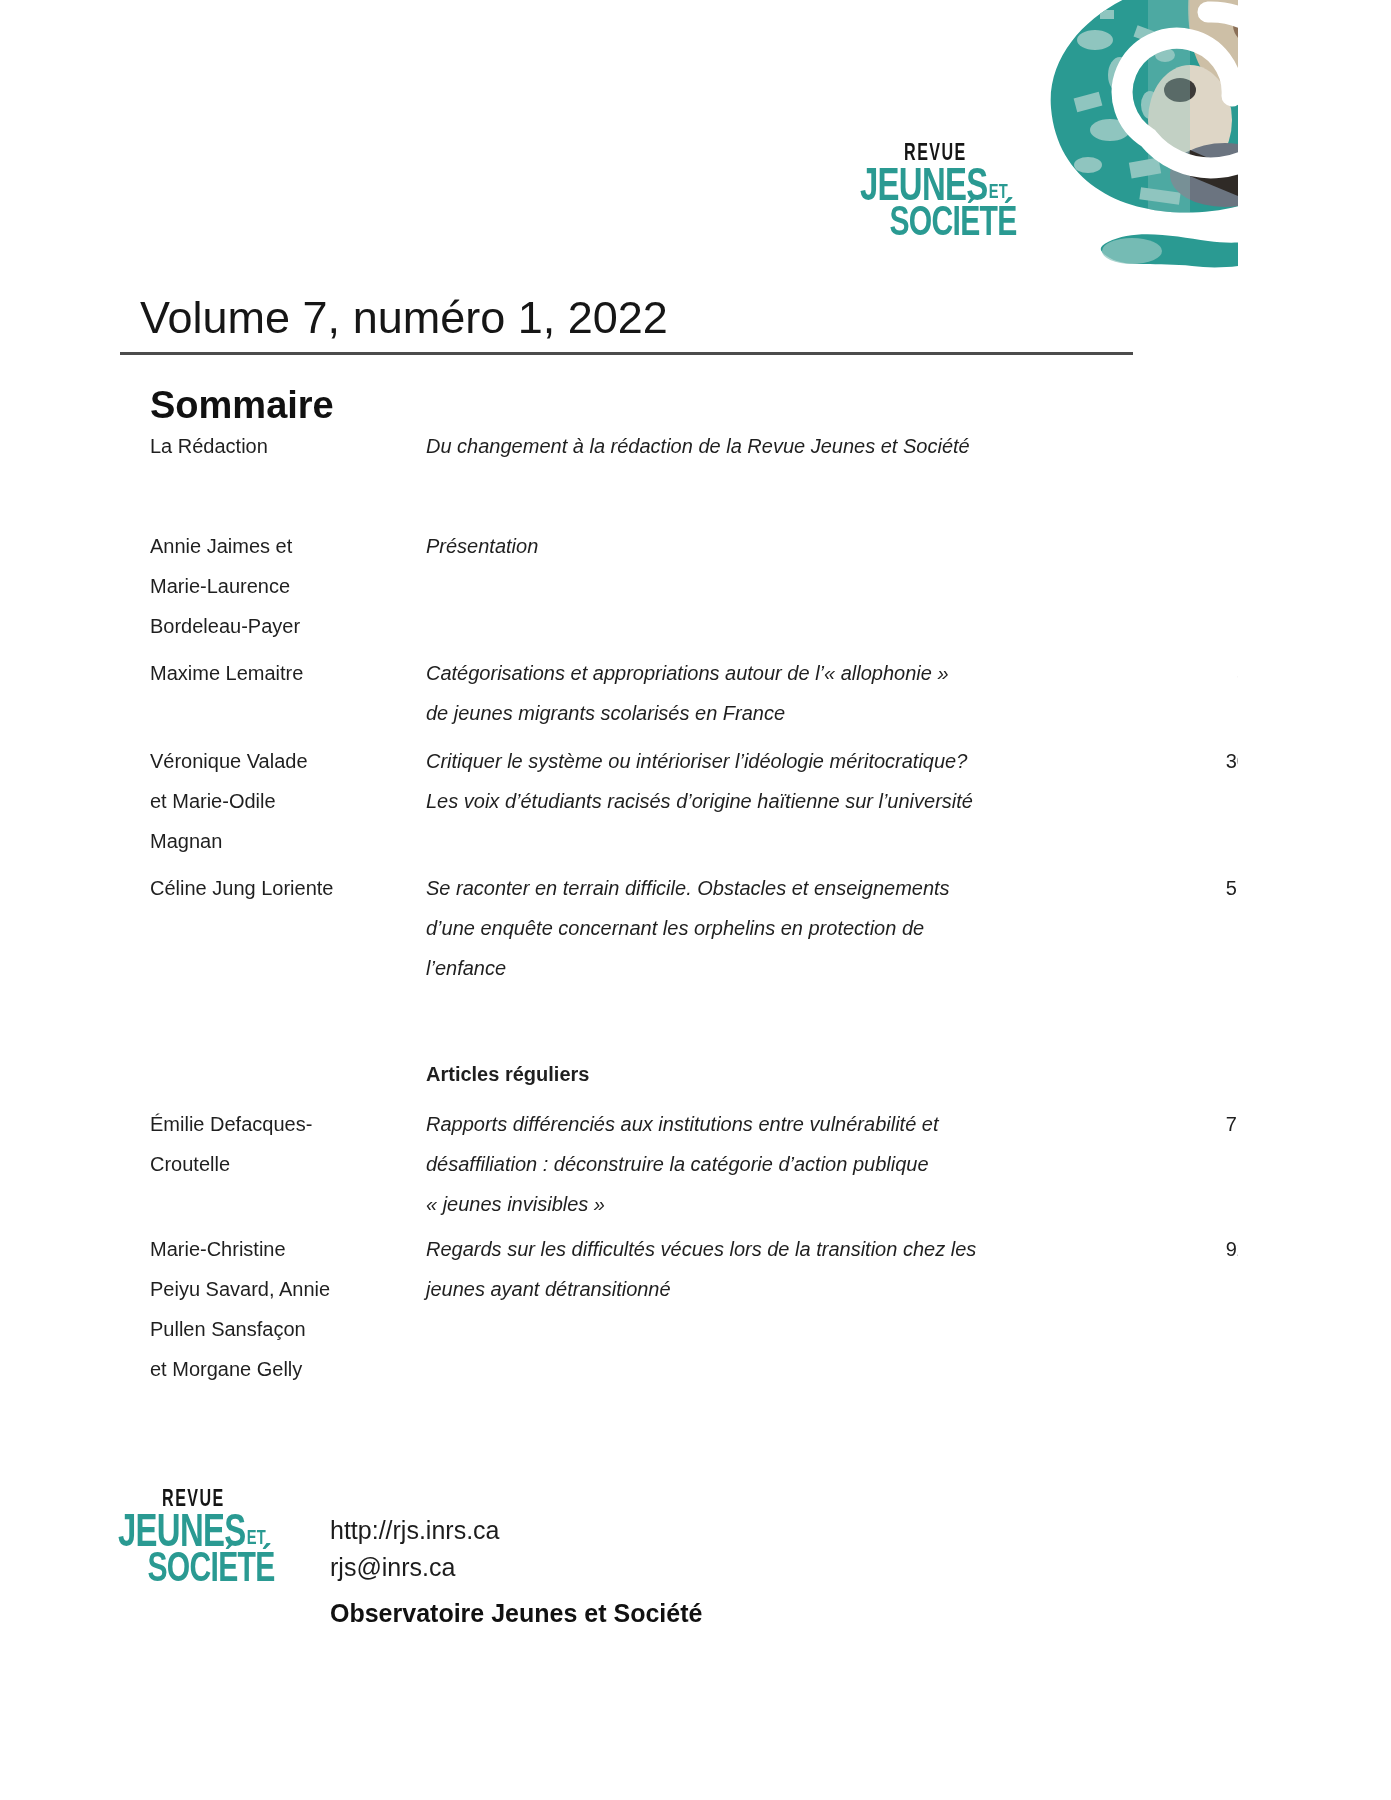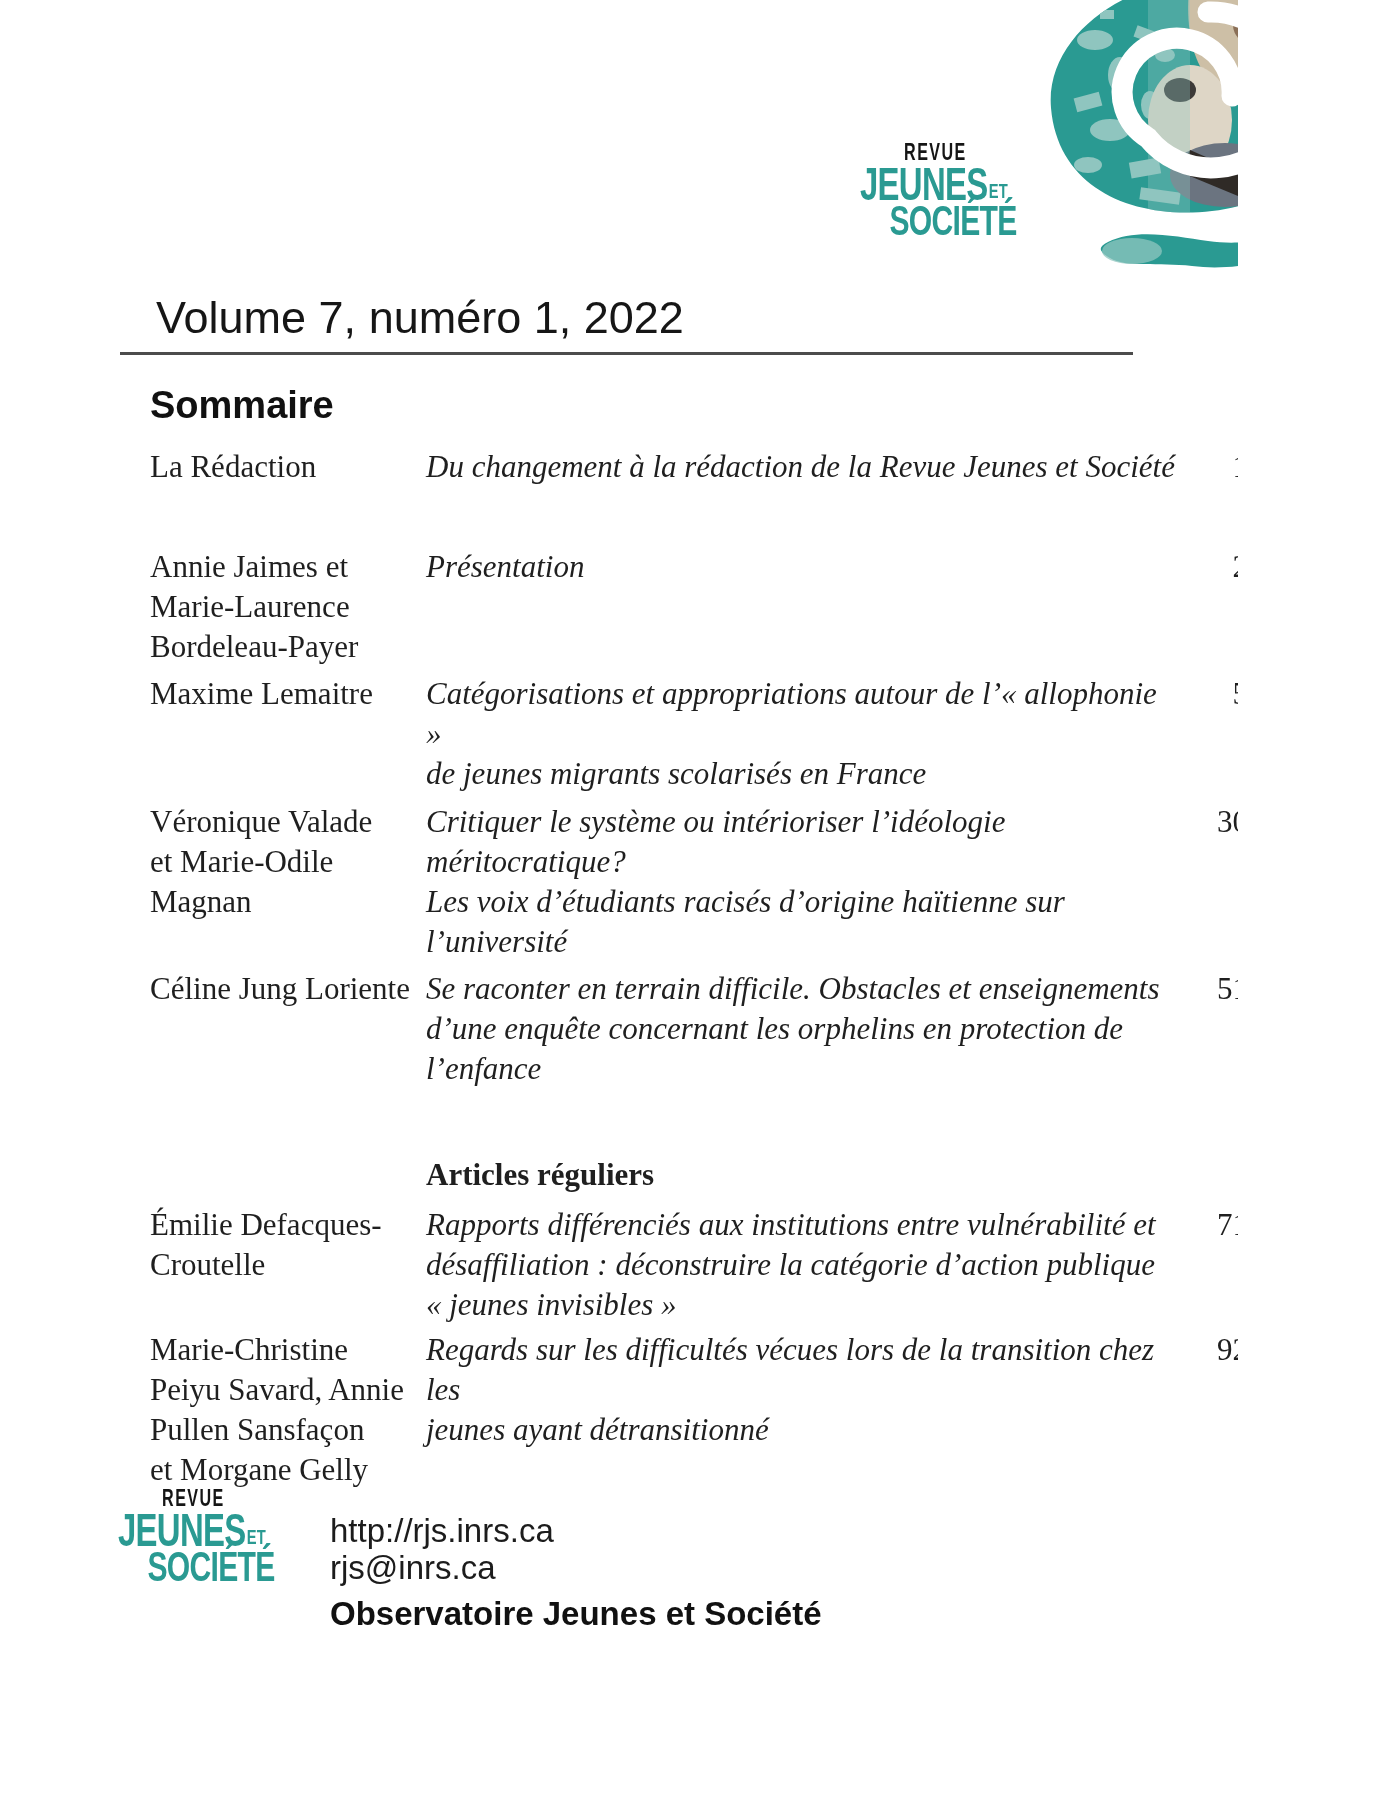--- a/index.html
+++ b/index.html
@@ -34,56 +34,56 @@
   .l-revue{color:#151515;font-size:23px;letter-spacing:2px;margin-left:63px;}
   .l-row{display:block;}
   .l-jeunes{color:var(--teal);font-size:47px;letter-spacing:-1px;}
   .l-et{color:var(--teal);font-size:21px;position:relative;top:-2px;left:2px;}
   .l-societe{display:block;color:var(--teal);font-size:43px;letter-spacing:-1px;margin-left:42px;margin-top:-4px;}
   .top-logo{position:absolute;left:860px;top:142px;}
   .footer-logo{position:absolute;left:118px;top:1488px;}
 
   
   .volume-title{
-    position:absolute;left:156px;top:292px;
+    position:absolute;left:140px;top:292px;
     font-size:45px;font-weight:400;color:#161616;
     letter-spacing:0px;
     text-align:right;
   }
   .title-rule{
     position:absolute;left:120px;right:105px;top:352px;
     height:3px;background:var(--rule);
   }
   .toc-heading{
     position:absolute;left:150px;top:384px;
     font-size:38px;font-weight:bold;color:#111;
   }
 
   
   .toc{
-    position:absolute;left:150px;top:447px;width:1098px;
-    font-size:31px;line-height:40px;font-family:Liberation Serif, serif;
+    position:absolute;left:150px;top:426px;width:1098px;
+    font-size:20px;line-height:40px;
   }
   .toc-row{display:grid;grid-template-columns:276px 1fr 70px;}
   .cell-author{padding-right:16px;white-space:pre-line;}
   .cell-title{white-space:pre-line;font-style:italic;}
   .cell-title .sec-label{font-style:normal;font-weight:bold;}
   .cell-title .sec-title{font-style:italic;font-weight:bold;}
   .cell-title .sec-plain{font-style:normal;font-weight:bold;}
   .cell-page{text-align:right;font-style:normal;}
   .mb-a{margin-bottom:60px;}
   .mb-b{margin-bottom:15px;}
   .mb-c{margin-bottom:7px;}
   .mb-d{margin-bottom:8px;}
   .mb-e{margin-bottom:26px;}
   .mb-f{margin-bottom:10px;}
   .mb-g{margin-bottom:5px;}
 
   
-  .footer-text{position:absolute;left:330px;top:1512px;font-size:33px;line-height:37px;}
+  .footer-text{position:absolute;left:330px;top:1512px;font-size:25px;line-height:37px;}
   .footer-url,.footer-email{color:#1c1c1c;text-decoration:none;display:block;}
   .footer-org{display:block;font-weight:bold;margin-top:9px;color:#111;}
 </style>
 </head>
 <body>
 
 <div class="page">
 
   <div class="artwork">
     <svg viewBox="0 0 300 295">

